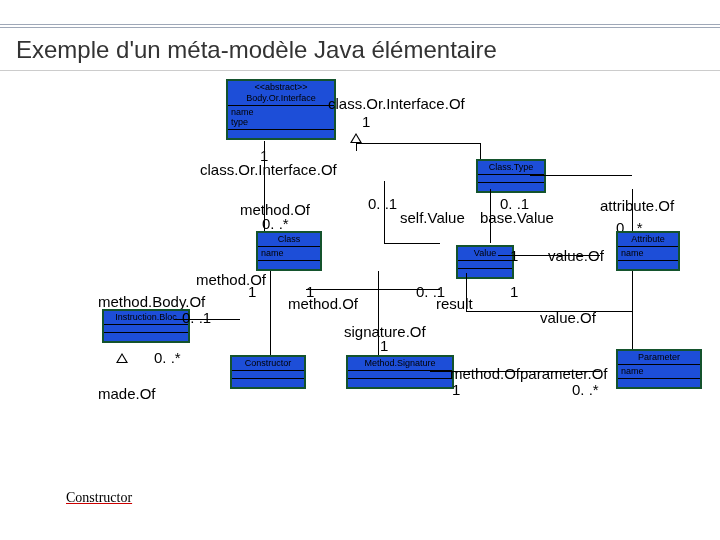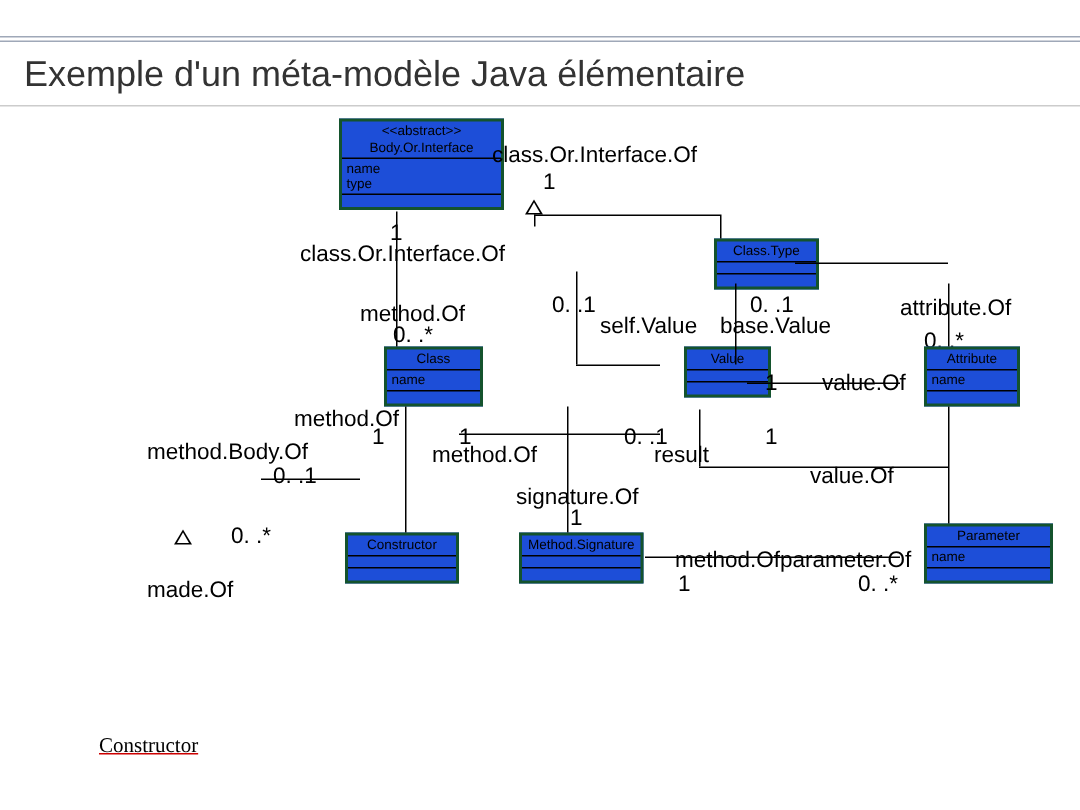--- a/index.html
+++ b/index.html
@@ -108,21 +108,21 @@
   <div class="lbl" style="left:616px;top:148px">0. .*</div>
 
   <div class="cls" style="left:240px;top:160px;width:66px">
     <div class="hdr">Class</div>
     <div class="compartment">name</div>
     <div class="compartment"></div>
   </div>
   <div class="lbl" style="left:240px;top:130px">method.Of</div>
   <div class="lbl" style="left:262px;top:144px">0. .*</div>
 
-  <div class="cls" style="left:440px;top:160px;width:58px">
+  <div class="cls" style="left:440px;top:174px;width:58px">
     <div class="hdr">Value</div>
     <div class="compartment"></div>
     <div class="compartment"></div>
   </div>
   <div class="lbl" style="left:510px;top:176px">1</div>
   <div class="lbl" style="left:548px;top:176px">value.Of</div>
 
   <div class="cls" style="left:600px;top:160px;width:64px">
     <div class="hdr">Attribute</div>
     <div class="compartment">name</div>
@@ -133,38 +133,43 @@
   <div class="lbl" style="left:248px;top:212px">1</div>
   <div class="lbl" style="left:306px;top:212px">1</div>
   <div class="lbl" style="left:288px;top:224px">method.Of</div>
   <div class="lbl" style="left:416px;top:212px">0. .1</div>
   <div class="lbl" style="left:436px;top:224px">result</div>
   <div class="lbl" style="left:510px;top:212px">1</div>
   <div class="lbl" style="left:540px;top:238px">value.Of</div>
 
   <div class="lbl" style="left:98px;top:222px">method.Body.Of</div>
 
+  <div class="cls" style="left:86px;top:238px;width:88px">
+    <div class="hdr">Instruction.Bloc</div>
+    <div class="compartment"></div>
+    <div class="compartment"></div>
+  </div>
   <div class="lbl" style="left:182px;top:238px">0. .1</div>
   <div class="lbl" style="left:154px;top:278px">0. .*</div>
 
   <div class="tri-outline-up" style="left:116px;top:282px">
       <div class="inner"></div>
     </div>
   <div class="lbl" style="left:98px;top:314px">made.Of</div>
 
   <div class="lbl" style="left:344px;top:252px">signature.Of</div>
   <div class="lbl" style="left:380px;top:266px">1</div>
 
   <div class="cls" style="left:214px;top:284px;width:76px">
     <div class="hdr">Constructor</div>
     <div class="compartment"></div>
     <div class="compartment"></div>
   </div>
 
-  <div class="cls" style="left:330px;top:284px;width:83px">
+  <div class="cls" style="left:330px;top:284px;width:108px">
     <div class="hdr">Method.Signature</div>
     <div class="compartment"></div>
     <div class="compartment"></div>
   </div>
   <div class="lbl" style="left:450px;top:294px">method.Of</div>
   <div class="lbl" style="left:452px;top:310px">1</div>
   <div class="lbl" style="left:520px;top:294px">parameter.Of</div>
   <div class="lbl" style="left:572px;top:310px">0. .*</div>
 
   <div class="cls" style="left:600px;top:278px;width:86px">

